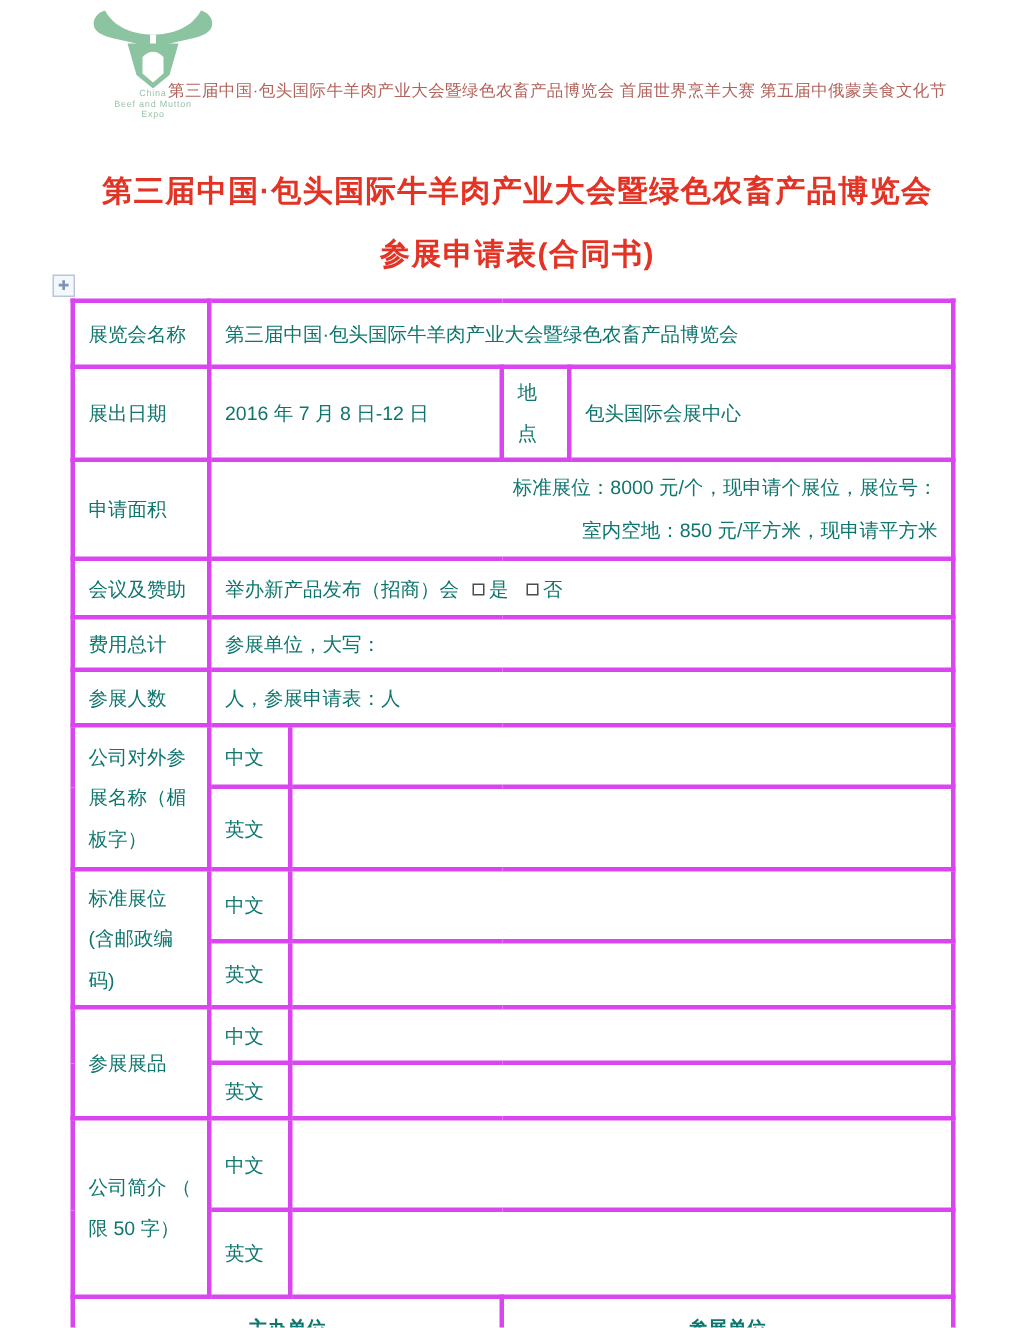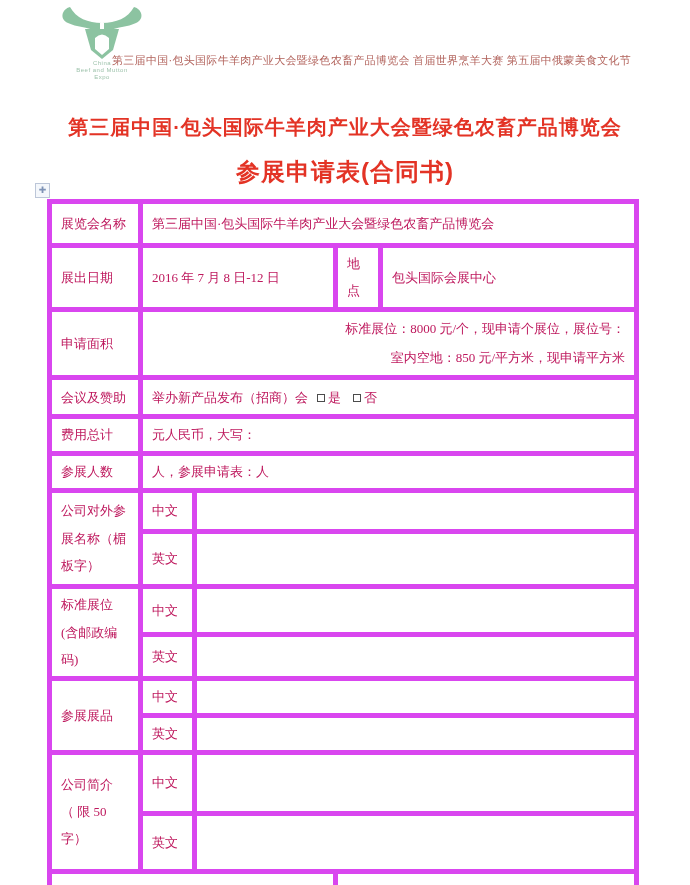--- a/index.html
+++ b/index.html
@@ -9,33 +9,33 @@
 
   
   .logo { position:absolute; left:54px; top:5px; width:96px; text-align:center; }
   .logo svg { display:block; margin:0 auto; }
   .logo-lines { margin-top:1px; color:#9dc2ab; font-size:6px; line-height:7px; letter-spacing:.5px; }
   .tagline { position:absolute; left:112px; top:53px; width:560px;
              font-size:11px; color:#b2635c; white-space:nowrap; letter-spacing:.3px; }
   .title1 { position:absolute; left:0; top:114px; width:690px; text-align:center;
             font-size:20px; font-weight:bold; color:#e33325; letter-spacing:1px; }
   .title2 { position:absolute; left:0; top:156px; width:690px; text-align:center;
-            font-size:24px; font-weight:bold; color:#e33325; letter-spacing:1px; }
+            font-size:20px; font-weight:bold; color:#e33325; letter-spacing:1px; }
 
   
   .anchor { position:absolute; left:35px; top:183px; width:15px; height:15px;
             border:1px solid #bcc6d8; background:#f4f7fb; color:#7e93b6;
             font-size:9px; line-height:13px; text-align:center; cursor:move; }
 
   
   table.form { position:absolute; left:47px; top:199px; width:587px;
                border-collapse:collapse; table-layout:fixed; }
-  .form td { border:5px solid #d946ef; font-size:13px; color:#be185d;
+  .form td { border:3px solid #d946ef; font-size:13px; color:#0f766e;
              padding:2px 9px; vertical-align:middle; line-height:2.1;
-             overflow:hidden;font-family:Liberation Serif, serif; }
+             overflow:hidden; }
   .lbl  { padding-left:8px; }
   .sub  { padding-left:9px; }
   .twoline div { line-height:2.3; white-space:nowrap;text-align:right; }
   .foot { text-align:center; font-weight:bold; }
   .h44{height:44px}.h38{height:38px}.h65{height:65px}.h39{height:39px}
   .h35{height:35px}.h37{height:37px}.h41{height:41px}.h55{height:55px}
   .h48{height:48px}.h44b{height:44px}.h61{height:61px}.h58{height:58px}.h42{height:42px}
 
   .cbx { display:inline-block; width:8px; height:8px; border:1px solid #4c4c4c;
          margin:0 3px 0 12px; }
@@ -104,21 +104,21 @@
       <td class="lbl">会议及赞助</td>
       <td colspan="4">
         <span class="cbgroup">
           <span>举办新产品发布（招商）会</span><span class="cbx cbx-first"></span><span>是</span><span class="cbx"></span><span>否</span>
         </span>
       </td>
     </tr>
 
     <tr class="h35">
       <td class="lbl">费用总计</td>
-      <td colspan="4">元人民币，大写：</td>
+      <td colspan="4">参展单位，大写：</td>
     </tr>
 
     <tr class="h37">
       <td class="lbl">参展人数</td>
       <td colspan="4">人，参展申请表：人</td>
     </tr>
 
     <tr class="h41">
       <td class="lbl" rowspan="2">公司对外参展名称（楣板字）</td>
       <td class="sub">中文</td>

